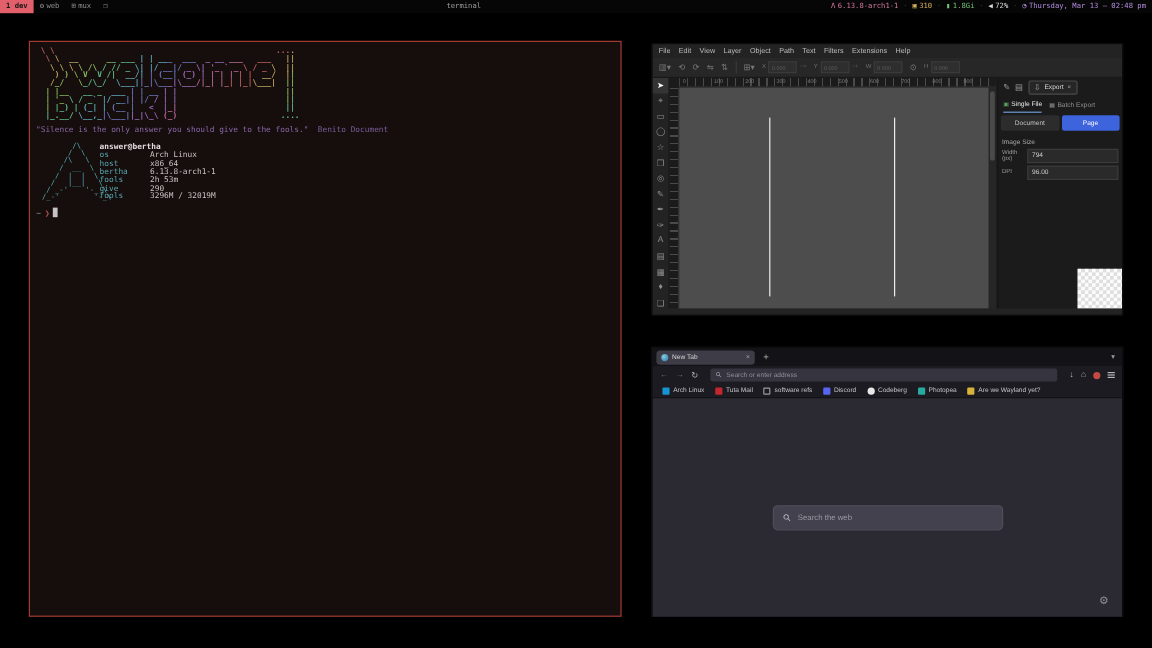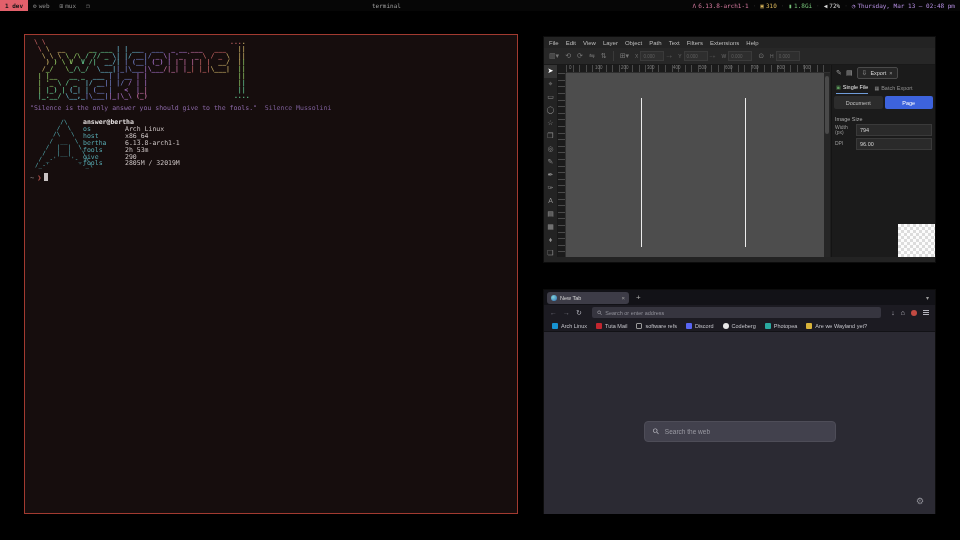--- a/index.html
+++ b/index.html
@@ -149,38 +149,38 @@
         <span class="sep">·</span>
         <span class="mod">
           <span class="ic" style="color: rgb(180, 142, 224);">◔</span>
           <span class="txt" style="color: rgb(180, 142, 224);">Thursday, Mar 13 — 02:48 pm</span>
         </span>
       </div>
   </div>
 
   <div id="terminal">
     <pre id="ascii-art"><div><span> </span><span style="color: rgb(191, 96, 96);">\</span><span> </span><span style="color: rgb(191, 96, 96);">\</span><span> </span><span> </span><span> </span><span> </span><span> </span><span> </span><span> </span><span> </span><span> </span><span> </span><span> </span><span> </span><span> </span><span> </span><span> </span><span> </span><span> </span><span> </span><span> </span><span> </span><span> </span><span> </span><span> </span><span> </span><span> </span><span> </span><span> </span><span> </span><span> </span><span> </span><span> </span><span> </span><span> </span><span> </span><span> </span><span> </span><span> </span><span> </span><span> </span><span> </span><span> </span><span> </span><span> </span><span> </span><span> </span><span> </span><span> </span><span style="color: rgb(191, 96, 96);">.</span><span style="color: rgb(191, 96, 96);">.</span><span style="color: rgb(191, 96, 96);">.</span><span style="color: rgb(191, 167, 96);">.</span></div><div><span> </span><span> </span><span style="color: rgb(191, 96, 96);">\</span><span> </span><span style="color: rgb(191, 167, 96);">\</span><span> </span><span> </span><span style="color: rgb(191, 167, 96);">_</span><span style="color: rgb(191, 167, 96);">_</span><span> </span><span> </span><span> </span><span> </span><span> </span><span> </span><span style="color: rgb(138, 191, 96);">_</span><span style="color: rgb(96, 191, 138);">_</span><span> </span><span style="color: rgb(96, 191, 138);">_</span><span style="color: rgb(96, 191, 138);">_</span><span style="color: rgb(96, 191, 138);">_</span><span> </span><span style="color: rgb(96, 170, 191);">|</span><span> </span><span style="color: rgb(96, 170, 191);">|</span><span> </span><span style="color: rgb(96, 170, 191);">_</span><span style="color: rgb(96, 170, 191);">_</span><span style="color: rgb(108, 121, 191);">_</span><span> </span><span> </span><span style="color: rgb(108, 121, 191);">_</span><span style="color: rgb(108, 121, 191);">_</span><span style="color: rgb(108, 121, 191);">_</span><span> </span><span> </span><span style="color: rgb(158, 108, 191);">_</span><span> </span><span style="color: rgb(158, 108, 191);">_</span><span style="color: rgb(158, 108, 191);">_</span><span> </span><span style="color: rgb(191, 108, 158);">_</span><span style="color: rgb(191, 108, 158);">_</span><span style="color: rgb(191, 108, 158);">_</span><span> </span><span> </span><span> </span><span style="color: rgb(191, 96, 96);">_</span><span style="color: rgb(191, 96, 96);">_</span><span style="color: rgb(191, 96, 96);">_</span><span> </span><span> </span><span> </span><span style="color: rgb(191, 167, 96);">|</span><span style="color: rgb(191, 167, 96);">|</span></div><div><span> </span><span> </span><span> </span><span style="color: rgb(191, 167, 96);">\</span><span> </span><span style="color: rgb(191, 167, 96);">\</span><span> </span><span style="color: rgb(191, 167, 96);">\</span><span> </span><span style="color: rgb(138, 191, 96);">\</span><span> </span><span style="color: rgb(138, 191, 96);">/</span><span style="color: rgb(138, 191, 96);">\</span><span> </span><span style="color: rgb(96, 191, 138);">/</span><span> </span><span style="color: rgb(96, 191, 138);">/</span><span style="color: rgb(96, 191, 138);">/</span><span> </span><span style="color: rgb(96, 191, 138);">_</span><span> </span><span style="color: rgb(96, 170, 191);">\</span><span style="color: rgb(96, 170, 191);">|</span><span> </span><span style="color: rgb(96, 170, 191);">|</span><span style="color: rgb(96, 170, 191);">/</span><span> </span><span style="color: rgb(108, 121, 191);">_</span><span style="color: rgb(108, 121, 191);">_</span><span style="color: rgb(108, 121, 191);">|</span><span style="color: rgb(108, 121, 191);">/</span><span> </span><span style="color: rgb(158, 108, 191);">_</span><span> </span><span style="color: rgb(158, 108, 191);">\</span><span style="color: rgb(158, 108, 191);">|</span><span> </span><span style="color: rgb(158, 108, 191);">'</span><span style="color: rgb(191, 108, 158);">_</span><span> </span><span style="color: rgb(191, 108, 158);">`</span><span> </span><span style="color: rgb(191, 108, 158);">_</span><span> </span><span style="color: rgb(191, 96, 96);">\</span><span> </span><span style="color: rgb(191, 96, 96);">/</span><span> </span><span style="color: rgb(191, 96, 96);">_</span><span> </span><span style="color: rgb(191, 167, 96);">\</span><span> </span><span> </span><span style="color: rgb(191, 167, 96);">|</span><span style="color: rgb(191, 167, 96);">|</span></div><div><span> </span><span> </span><span> </span><span> </span><span style="color: rgb(191, 167, 96);">)</span><span> </span><span style="color: rgb(138, 191, 96);">)</span><span> </span><span style="color: rgb(138, 191, 96);">\</span><span> </span><span style="color: rgb(138, 191, 96);">V</span><span> </span><span> </span><span style="color: rgb(96, 191, 138);">V</span><span> </span><span style="color: rgb(96, 191, 138);">/</span><span style="color: rgb(96, 191, 138);">|</span><span> </span><span> </span><span style="color: rgb(96, 170, 191);">_</span><span style="color: rgb(96, 170, 191);">_</span><span style="color: rgb(96, 170, 191);">/</span><span style="color: rgb(96, 170, 191);">|</span><span> </span><span style="color: rgb(108, 121, 191);">|</span><span> </span><span style="color: rgb(108, 121, 191);">(</span><span style="color: rgb(108, 121, 191);">_</span><span style="color: rgb(108, 121, 191);">_</span><span style="color: rgb(108, 121, 191);">|</span><span> </span><span style="color: rgb(158, 108, 191);">(</span><span style="color: rgb(158, 108, 191);">_</span><span style="color: rgb(158, 108, 191);">)</span><span> </span><span style="color: rgb(158, 108, 191);">|</span><span> </span><span style="color: rgb(191, 108, 158);">|</span><span> </span><span style="color: rgb(191, 108, 158);">|</span><span> </span><span style="color: rgb(191, 108, 158);">|</span><span> </span><span style="color: rgb(191, 96, 96);">|</span><span> </span><span style="color: rgb(191, 96, 96);">|</span><span> </span><span> </span><span style="color: rgb(191, 167, 96);">_</span><span style="color: rgb(191, 167, 96);">_</span><span style="color: rgb(191, 167, 96);">/</span><span> </span><span> </span><span style="color: rgb(191, 167, 96);">|</span><span style="color: rgb(138, 191, 96);">|</span></div><div><span> </span><span> </span><span> </span><span style="color: rgb(191, 167, 96);">/</span><span style="color: rgb(138, 191, 96);">_</span><span style="color: rgb(138, 191, 96);">/</span><span> </span><span> </span><span> </span><span style="color: rgb(138, 191, 96);">\</span><span style="color: rgb(96, 191, 138);">_</span><span style="color: rgb(96, 191, 138);">/</span><span style="color: rgb(96, 191, 138);">\</span><span style="color: rgb(96, 191, 138);">_</span><span style="color: rgb(96, 191, 138);">/</span><span> </span><span> </span><span style="color: rgb(96, 170, 191);">\</span><span style="color: rgb(96, 170, 191);">_</span><span style="color: rgb(96, 170, 191);">_</span><span style="color: rgb(96, 170, 191);">_</span><span style="color: rgb(96, 170, 191);">|</span><span style="color: rgb(108, 121, 191);">|</span><span style="color: rgb(108, 121, 191);">_</span><span style="color: rgb(108, 121, 191);">|</span><span style="color: rgb(108, 121, 191);">\</span><span style="color: rgb(108, 121, 191);">_</span><span style="color: rgb(108, 121, 191);">_</span><span style="color: rgb(158, 108, 191);">_</span><span style="color: rgb(158, 108, 191);">|</span><span style="color: rgb(158, 108, 191);">\</span><span style="color: rgb(158, 108, 191);">_</span><span style="color: rgb(158, 108, 191);">_</span><span style="color: rgb(158, 108, 191);">_</span><span style="color: rgb(191, 108, 158);">/</span><span style="color: rgb(191, 108, 158);">|</span><span style="color: rgb(191, 108, 158);">_</span><span style="color: rgb(191, 108, 158);">|</span><span> </span><span style="color: rgb(191, 108, 158);">|</span><span style="color: rgb(191, 96, 96);">_</span><span style="color: rgb(191, 96, 96);">|</span><span> </span><span style="color: rgb(191, 96, 96);">|</span><span style="color: rgb(191, 96, 96);">_</span><span style="color: rgb(191, 96, 96);">|</span><span style="color: rgb(191, 167, 96);">\</span><span style="color: rgb(191, 167, 96);">_</span><span style="color: rgb(191, 167, 96);">_</span><span style="color: rgb(191, 167, 96);">_</span><span style="color: rgb(191, 167, 96);">|</span><span> </span><span> </span><span style="color: rgb(138, 191, 96);">|</span><span style="color: rgb(138, 191, 96);">|</span></div><div><span> </span><span> </span><span style="color: rgb(138, 191, 96);">|</span><span> </span><span style="color: rgb(138, 191, 96);">|</span><span style="color: rgb(138, 191, 96);">_</span><span style="color: rgb(138, 191, 96);">_</span><span> </span><span> </span><span> </span><span style="color: rgb(96, 191, 138);">_</span><span style="color: rgb(96, 191, 138);">_</span><span> </span><span style="color: rgb(96, 191, 138);">_</span><span> </span><span> </span><span style="color: rgb(96, 170, 191);">_</span><span style="color: rgb(96, 170, 191);">_</span><span style="color: rgb(96, 170, 191);">_</span><span> </span><span style="color: rgb(108, 121, 191);">|</span><span> </span><span style="color: rgb(108, 121, 191);">|</span><span> </span><span style="color: rgb(108, 121, 191);">_</span><span style="color: rgb(108, 121, 191);">_</span><span> </span><span style="color: rgb(158, 108, 191);">|</span><span> </span><span style="color: rgb(158, 108, 191);">|</span><span> </span><span> </span><span> </span><span> </span><span> </span><span> </span><span> </span><span> </span><span> </span><span> </span><span> </span><span> </span><span> </span><span> </span><span> </span><span> </span><span> </span><span> </span><span> </span><span> </span><span> </span><span> </span><span> </span><span style="color: rgb(138, 191, 96);">|</span><span style="color: rgb(138, 191, 96);">|</span></div><div><span> </span><span> </span><span style="color: rgb(138, 191, 96);">|</span><span> </span><span style="color: rgb(138, 191, 96);">'</span><span style="color: rgb(138, 191, 96);">_</span><span> </span><span style="color: rgb(96, 191, 138);">\</span><span> </span><span style="color: rgb(96, 191, 138);">/</span><span> </span><span style="color: rgb(96, 191, 138);">_</span><span style="color: rgb(96, 170, 191);">`</span><span> </span><span style="color: rgb(96, 170, 191);">|</span><span style="color: rgb(96, 170, 191);">/</span><span> </span><span style="color: rgb(96, 170, 191);">_</span><span style="color: rgb(108, 121, 191);">_</span><span style="color: rgb(108, 121, 191);">|</span><span style="color: rgb(108, 121, 191);">|</span><span> </span><span style="color: rgb(108, 121, 191);">|</span><span style="color: rgb(108, 121, 191);">/</span><span> </span><span style="color: rgb(158, 108, 191);">/</span><span> </span><span style="color: rgb(158, 108, 191);">|</span><span> </span><span style="color: rgb(158, 108, 191);">|</span><span> </span><span> </span><span> </span><span> </span><span> </span><span> </span><span> </span><span> </span><span> </span><span> </span><span> </span><span> </span><span> </span><span> </span><span> </span><span> </span><span> </span><span> </span><span> </span><span> </span><span> </span><span> </span><span> </span><span style="color: rgb(138, 191, 96);">|</span><span style="color: rgb(96, 191, 138);">|</span></div><div><span> </span><span> </span><span style="color: rgb(138, 191, 96);">|</span><span> </span><span style="color: rgb(96, 191, 138);">|</span><span style="color: rgb(96, 191, 138);">_</span><span style="color: rgb(96, 191, 138);">)</span><span> </span><span style="color: rgb(96, 191, 138);">|</span><span> </span><span style="color: rgb(96, 170, 191);">(</span><span style="color: rgb(96, 170, 191);">_</span><span style="color: rgb(96, 170, 191);">|</span><span> </span><span style="color: rgb(96, 170, 191);">|</span><span> </span><span style="color: rgb(108, 121, 191);">(</span><span style="color: rgb(108, 121, 191);">_</span><span style="color: rgb(108, 121, 191);">_</span><span> </span><span style="color: rgb(108, 121, 191);">|</span><span> </span><span> </span><span> </span><span style="color: rgb(158, 108, 191);">&lt;</span><span> </span><span> </span><span style="color: rgb(158, 108, 191);">|</span><span style="color: rgb(191, 108, 158);">_</span><span style="color: rgb(191, 108, 158);">|</span><span> </span><span> </span><span> </span><span> </span><span> </span><span> </span><span> </span><span> </span><span> </span><span> </span><span> </span><span> </span><span> </span><span> </span><span> </span><span> </span><span> </span><span> </span><span> </span><span> </span><span> </span><span> </span><span> </span><span style="color: rgb(96, 191, 138);">|</span><span style="color: rgb(96, 191, 138);">|</span></div><div><span> </span><span> </span><span style="color: rgb(96, 191, 138);">|</span><span style="color: rgb(96, 191, 138);">_</span><span style="color: rgb(96, 191, 138);">.</span><span style="color: rgb(96, 191, 138);">_</span><span style="color: rgb(96, 191, 138);">_</span><span style="color: rgb(96, 191, 138);">/</span><span> </span><span style="color: rgb(96, 170, 191);">\</span><span style="color: rgb(96, 170, 191);">_</span><span style="color: rgb(96, 170, 191);">_</span><span style="color: rgb(96, 170, 191);">,</span><span style="color: rgb(96, 170, 191);">_</span><span style="color: rgb(108, 121, 191);">|</span><span style="color: rgb(108, 121, 191);">\</span><span style="color: rgb(108, 121, 191);">_</span><span style="color: rgb(108, 121, 191);">_</span><span style="color: rgb(108, 121, 191);">_</span><span style="color: rgb(108, 121, 191);">|</span><span style="color: rgb(158, 108, 191);">|</span><span style="color: rgb(158, 108, 191);">_</span><span style="color: rgb(158, 108, 191);">|</span><span style="color: rgb(158, 108, 191);">\</span><span style="color: rgb(158, 108, 191);">_</span><span style="color: rgb(158, 108, 191);">\</span><span> </span><span style="color: rgb(191, 108, 158);">(</span><span style="color: rgb(191, 108, 158);">_</span><span style="color: rgb(191, 108, 158);">)</span><span> </span><span> </span><span> </span><span> </span><span> </span><span> </span><span> </span><span> </span><span> </span><span> </span><span> </span><span> </span><span> </span><span> </span><span> </span><span> </span><span> </span><span> </span><span> </span><span> </span><span> </span><span> </span><span style="color: rgb(96, 191, 138);">.</span><span style="color: rgb(96, 191, 138);">.</span><span style="color: rgb(96, 191, 138);">.</span><span style="color: rgb(96, 191, 138);">.</span></div></pre>
-    <div id="quote-line"><span>"Silence is the only answer you should give to the fools."</span>  <span id="quote-author">Silence Mussolini</span></div>
+    <div id="quote-line"><span>"Silence is the only answer you should give to the fools."</span>  <span id="quote-author">Benito Document</span></div>
     <pre id="arch-logo">       /\
       /  \
      /\   \
     /  __  \
    /  |  |  \
   /   |__|   \
  / _-'    '-_ \
 /_-'        '-_\</pre>
     <div id="fetch-block">
       <div id="fetch-user">answer@bertha</div>
       <div id="fetch-rows">
           <div class="frow"><span class="flabel">os</span><span class="fvalue">Arch Linux</span></div>
           <div class="frow"><span class="flabel">host</span><span class="fvalue">x86_64</span></div>
           <div class="frow"><span class="flabel">bertha</span><span class="fvalue">6.13.8-arch1-1</span></div>
           <div class="frow"><span class="flabel">fools</span><span class="fvalue">2h 53m</span></div>
           <div class="frow"><span class="flabel">give</span><span class="fvalue">290</span></div>
-          <div class="frow"><span class="flabel">fools</span><span class="fvalue">2805M / 32019M</span></div>
+          <div class="frow"><span class="flabel">fools</span><span class="fvalue">3296M / 32019M</span></div>
         </div>
     </div>
     <div id="prompt-line"><span id="prompt-path">~</span><span id="prompt-symbol">❯</span><span id="cursor"></span></div>
   </div>
 
   <div id="inkscape">
     <div id="menubar">
         <span class="menu">File</span>
         <span class="menu">Edit</span>
         <span class="menu">View</span>

